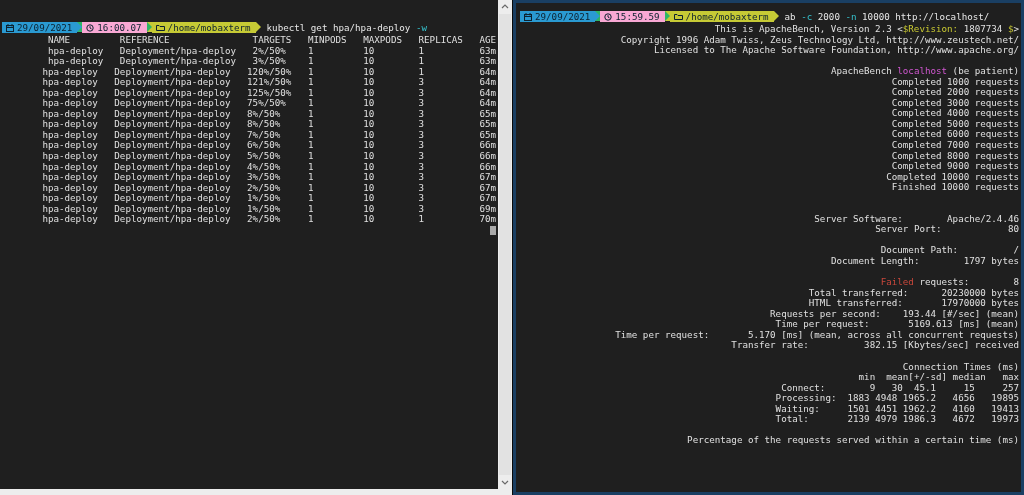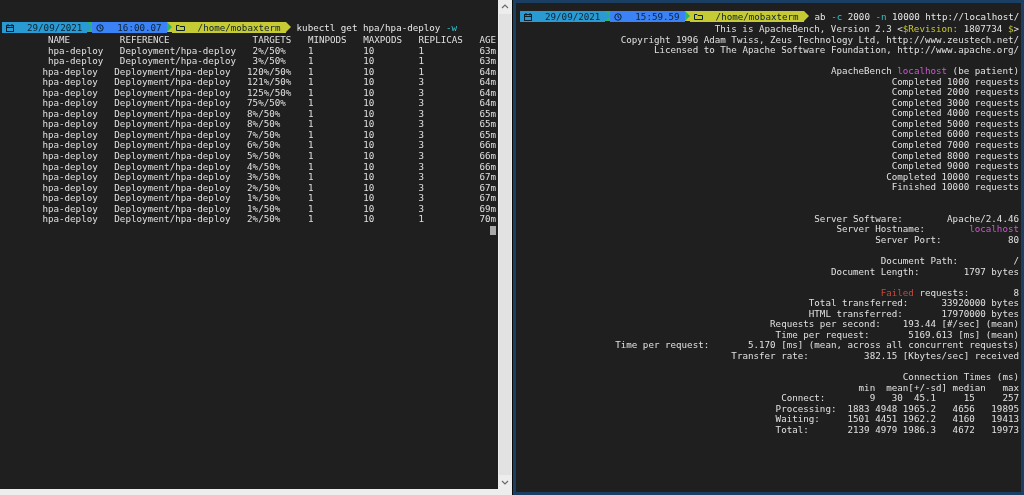--- a/index.html
+++ b/index.html
@@ -27,24 +27,24 @@
     font-family:inherit; font-size:inherit; color:#e0e0e0;text-align:right;
   }
   .cyan    { color:#36c2cd; }
   .magenta { color:#cf56cf; }
   .yellow  { color:#c9c932; }
   .red     { color:#c8473b; }
   .u       { }
   .cursor  { display:inline-block; width:5.6px; height:9px; background:#a9a9a9; vertical-align:text-bottom; }
   
   .prompt { display:flex; align-items:stretch; height:11px; margin-bottom:2px; color:#0d2230; }
-  .seg { display:flex; align-items:center; gap:13px; padding:0 5px 0 4px; }
+  .seg { display:flex; align-items:center; gap:3px; padding:0 5px 0 4px; }
   .seg svg { display:block; }
   .seg-date { background:#2a9ad2; }
-  .seg-time { background:#3b82f6; }
+  .seg-time { background:#f9a8d4; }
   .seg-path { background:#c6ca35;align-items:center; }
   .arrow { width:0; height:0; border-top:5.5px solid transparent; border-bottom:5.5px solid transparent; border-left:5px solid transparent; }
   .a1 { border-left-color:#2a9ad2; background:#2eb565; }
   .a2 { border-left-color:#2eb565; background:#c6ca35; }
   .a3 { border-left-color:#c6ca35; }
   .cmd { display:flex; align-items:center; padding-left:6px; white-space:pre; color:#e8e8e8; }
   
   .sb { position:absolute; top:0; right:0; width:14px; height:489px; background:#ededed; }
   .sb-thumb { position:absolute; left:1px; right:1px; top:14px; bottom:14px; background:#e2e2e2; }
   .sb-btn { position:absolute; left:0; width:14px; height:13px; background:#ededed; display:flex; align-items:center; justify-content:center; }
@@ -179,41 +179,41 @@
 Completed 6000 requests
 Completed 7000 requests
 Completed 8000 requests
 Completed 9000 requests
 Completed 10000 requests
 Finished 10000 requests</pre>
       <div class="line"></div>
       <div class="line"></div>
 
       <div class="line">Server Software:        Apache/2.4.46</div>
-      <div class="line"><span>Server Hostname:        </span><span class="magenta">localhost</span></div>
       <div class="line">Server Port:            80</div>
       <div class="line"></div>
 
       <pre class="blk">Document Path:          /
 Document Length:        1797 bytes</pre>
       <div class="line"></div>
 
       <div class="line"><span class="red">Failed</span><span> requests:        8</span></div>
-      <pre class="blk">Total transferred:      33920000 bytes
+      <pre class="blk">Total transferred:      20230000 bytes
 HTML transferred:       17970000 bytes
 Requests per second:    193.44 [#/sec] (mean)
 Time per request:       5169.613 [ms] (mean)
 Time per request:       5.170 [ms] (mean, across all concurrent requests)
 Transfer rate:          382.15 [Kbytes/sec] received</pre>
       <div class="line"></div>
 
       <pre class="blk">Connection Times (ms)
               min  mean[+/-sd] median   max
 Connect:        9   30  45.1     15     257
 Processing:  1883 4948 1965.2   4656   19895
 Waiting:     1501 4451 1962.2   4160   19413
 Total:       2139 4979 1986.3   4672   19973</pre>
       <div class="line"></div>
 
+      <div class="line">Percentage of the requests served within a certain time (ms)</div>
     </div>
   </div>
 
 </div>
 
 </body></html>

